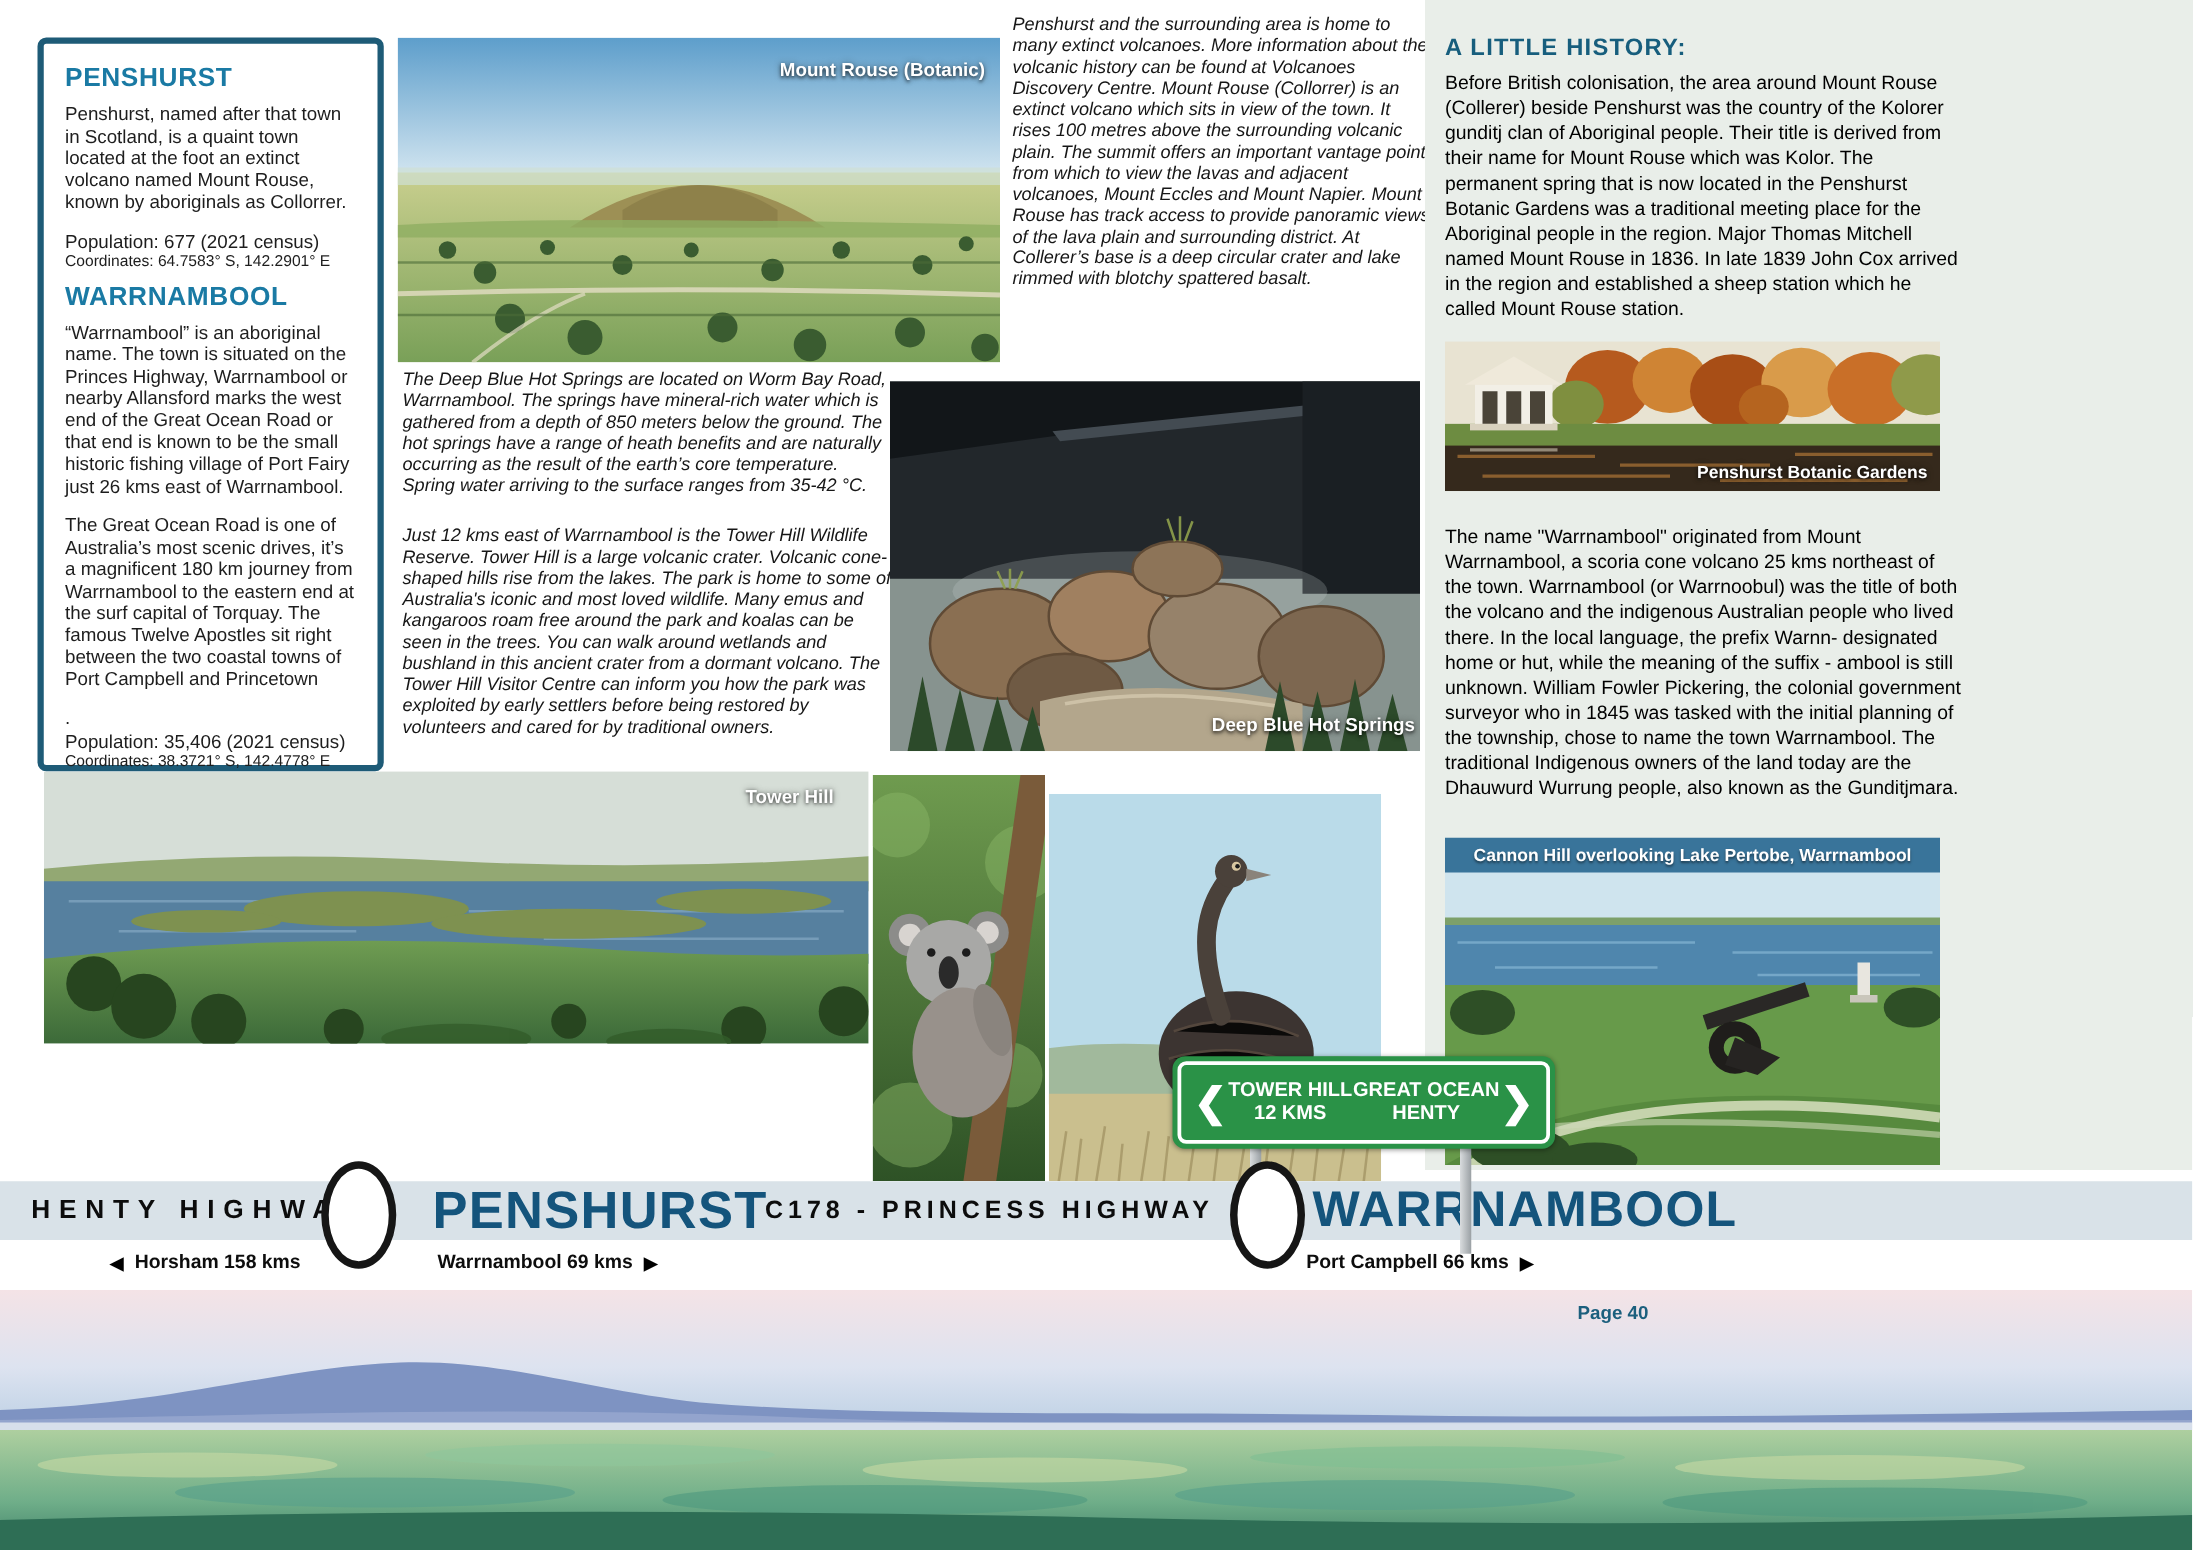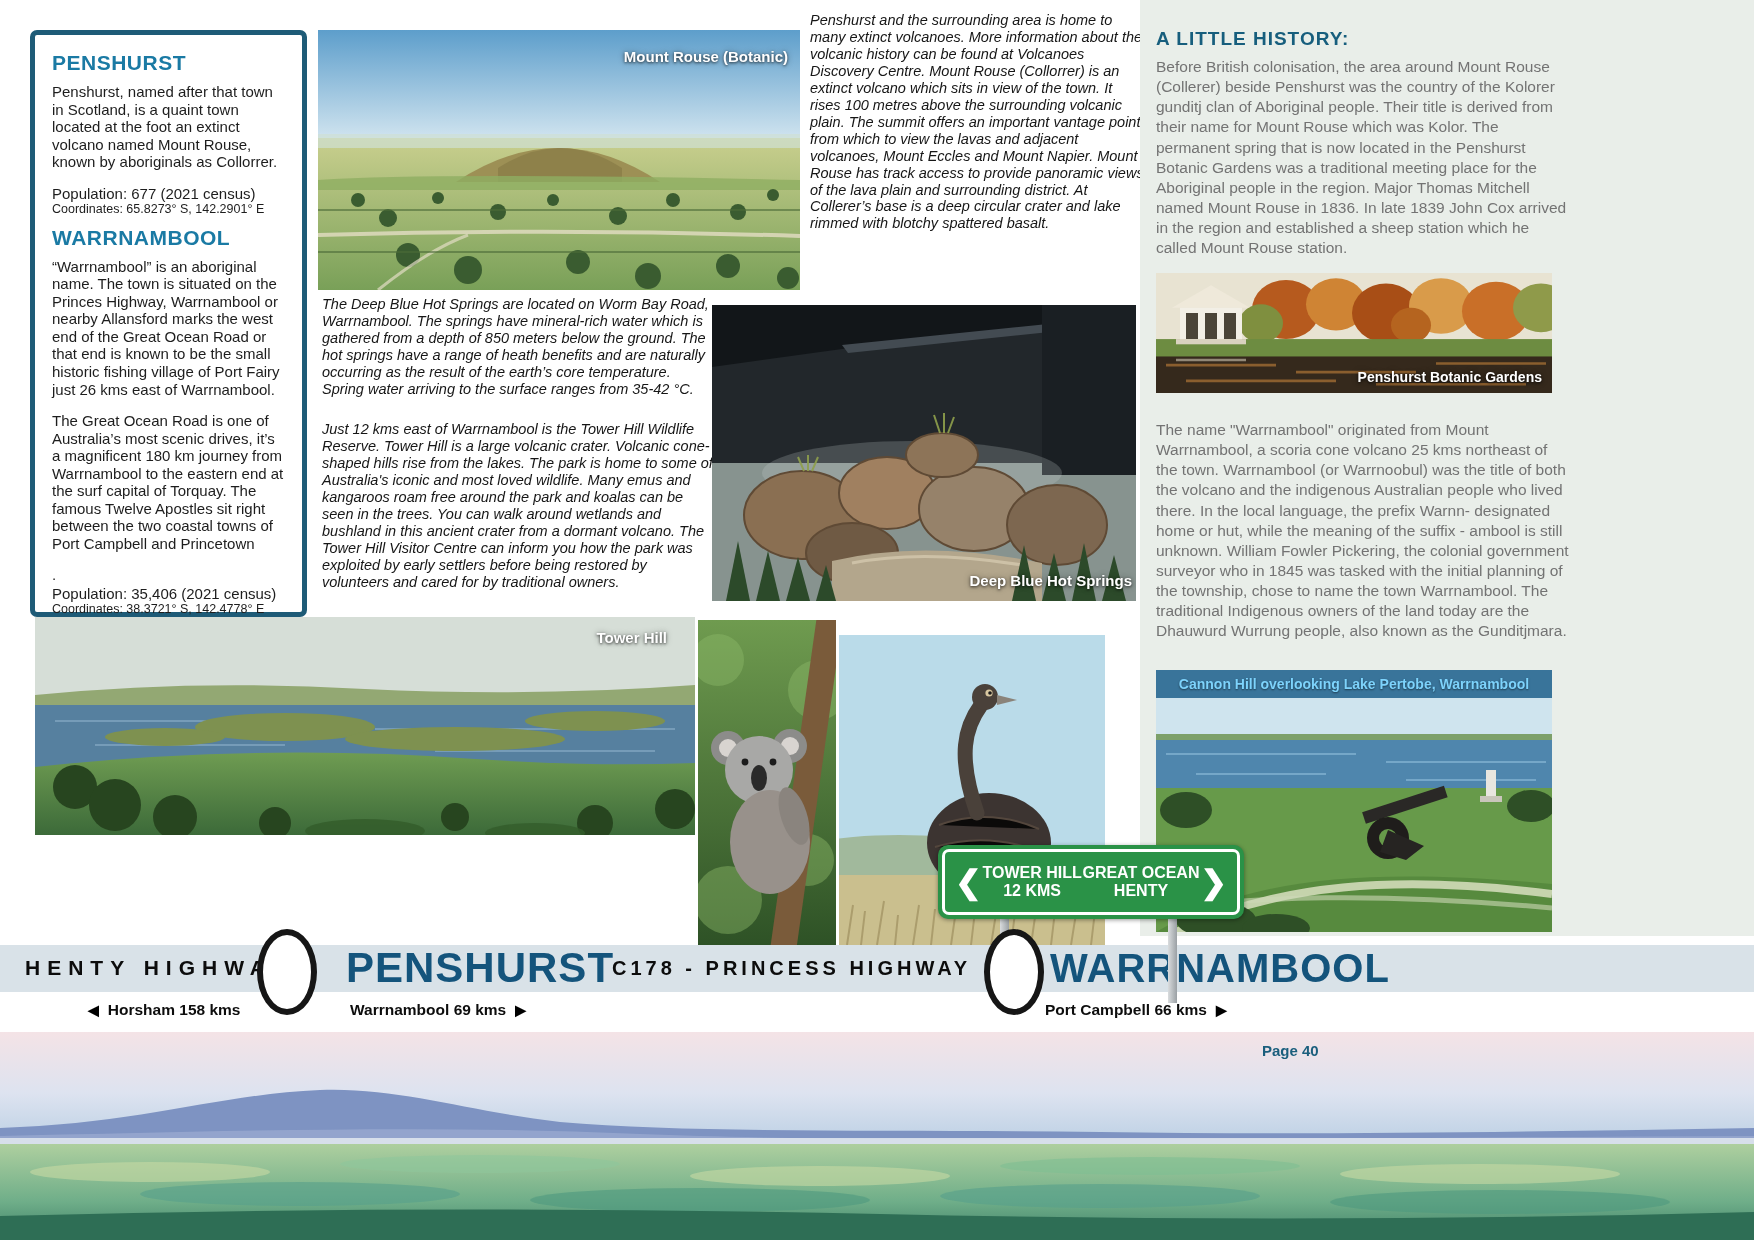--- a/index.html
+++ b/index.html
@@ -35,29 +35,29 @@
   
   .volcano-par   { position:absolute; left:810px; top:12px;  width:334px; }
   .deepblue-par  { position:absolute; left:322px; top:296px; width:392px; }
   .towerhill-par { position:absolute; left:322px; top:421px; width:392px; }
   .ital { font-style:italic; font-weight:500; font-size:14.5px; line-height:1.17; color:#161616; }
 
   
   .right-panel { position:absolute; left:1140px; top:0; width:614px; height:936px; background:#e9eee9; }
   .history-title { position:absolute; left:16px; top:28px; font-size:19px; font-weight:700;
     color:#175e7d; letter-spacing:1px; }
-  .history-p { position:absolute; font-size:15.5px; line-height:1.3; color:#737373; }
+  .history-p { position:absolute; font-size:15.5px; line-height:1.3; color:#000000; }
   .history-p1 { left:16px; top:57px;  width:414px; }
   .history-p2 { left:16px; top:420px; width:416px; }
   .photo-botanic { left:16px; top:273px; width:396px; height:120px; position:absolute; }
   .photo-cannon  { left:16px; top:670px; width:396px; height:262px; position:absolute; }
   .cap-botanic { right:10px; bottom:8px; font-size:14px; }
   .cannon-bar { position:absolute; left:0; top:0; width:100%; height:28px;
     background:rgba(44,106,146,.92); display:flex; align-items:center; justify-content:center; }
-  .cannon-bar span { color:#7dd3fc; font-weight:700; font-size:14px; text-shadow:0 1px 2px rgba(0,0,0,.5); }
+  .cannon-bar span { color:#ffffff; font-weight:700; font-size:14px; text-shadow:0 1px 2px rgba(0,0,0,.5); }
 
   
   .road-sign { position:absolute; left:938px; top:845px; width:306px; height:74px;
     background:#2a9247; border-radius:10px; padding:4px; z-index:6;
     box-shadow:0 1px 4px rgba(0,0,0,.4); }
   .road-sign .inner { width:100%; height:100%; border:3px solid #fff; border-radius:7px;
     display:flex; align-items:center; justify-content:space-between; padding:0 10px; }
   .road-sign .chev { color:#fff; font-size:32px; font-weight:700; line-height:1; }
   .sign-col { text-align:center; color:#fff; font-weight:700; font-size:16px; line-height:1.15; }
   .sign-post { position:absolute; width:9px; height:88px; top:915px; z-index:5;
@@ -88,21 +88,21 @@
 </style>
 </head>
 <body>
 
 <div class="page">
 
   <aside class="left-box">
     <h2>PENSHURST</h2>
     <p class="body">Penshurst, named after that town in Scotland, is a quaint town located at the foot an extinct volcano named Mount Rouse, known by aboriginals as Collorrer.</p>
     <p class="pop">Population:  677  (2021 census)</p>
-    <p class="coord">Coordinates: 65.8273° S, 142.2901° E</p>
+    <p class="coord">Coordinates: 64.7583° S, 142.2901° E</p>
     <h2>WARRNAMBOOL</h2>
     <p class="body">“Warrnambool” is an aboriginal name. The town is situated on the Princes Highway, Warrnambool or nearby Allansford marks the west end of the Great Ocean Road or that end is known to be the small historic fishing village of Port Fairy just 26 kms east of Warrnambool.</p>
     <p class="body">The Great Ocean Road is one of Australia’s most scenic drives, it’s a magnificent 180 km journey from Warrnambool to the eastern end at the surf capital of Torquay. The famous Twelve Apostles sit right between the two coastal towns of Port Campbell and Princetown</p>
     <p class="dot">.</p>
     <p class="pop">Population:  35,406  (2021 census)</p>
     <p class="coord">Coordinates: 38.3721° S, 142.4778° E</p>
   </aside>
 
   <figure class="photo-mount-rouse">
     <svg viewBox="0 0 482 260" preserveAspectRatio="none">

